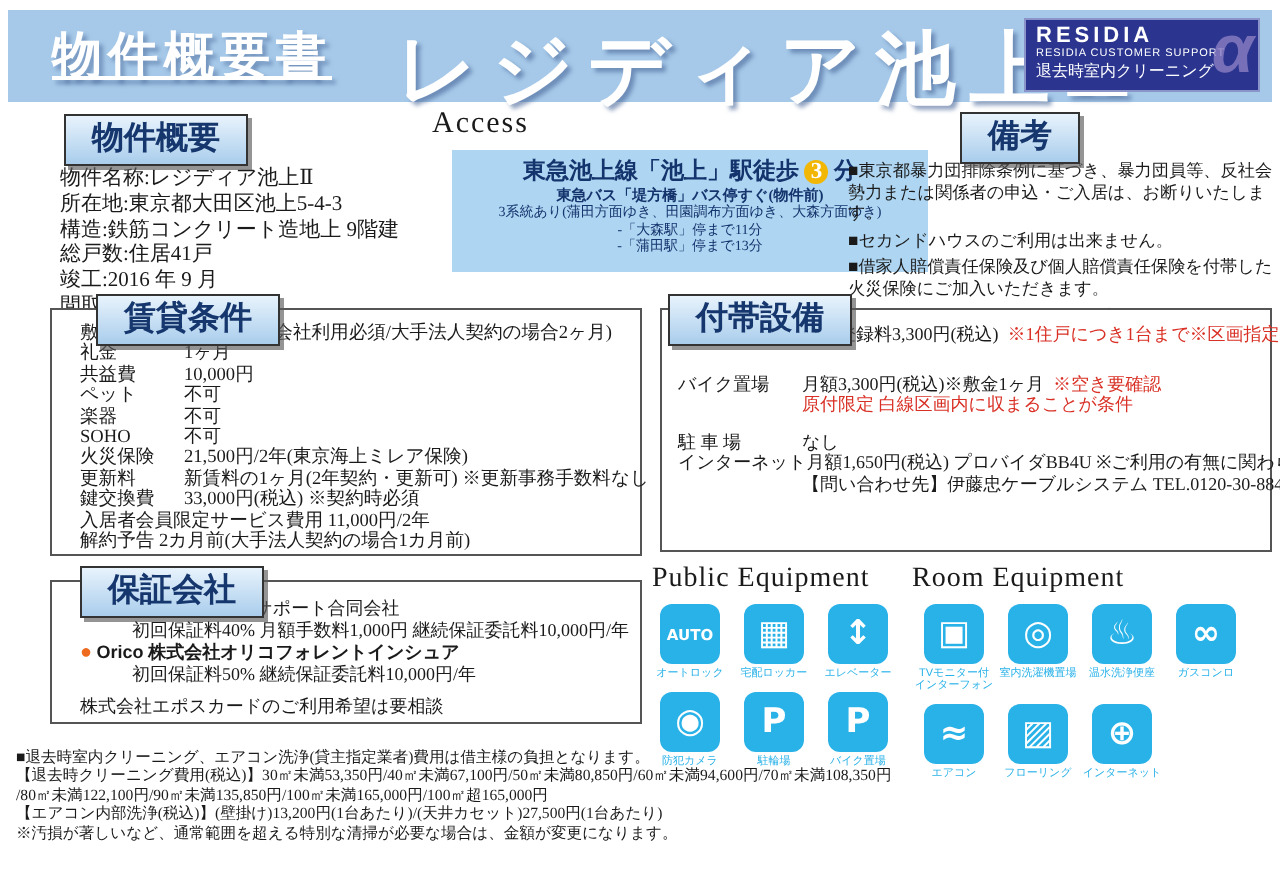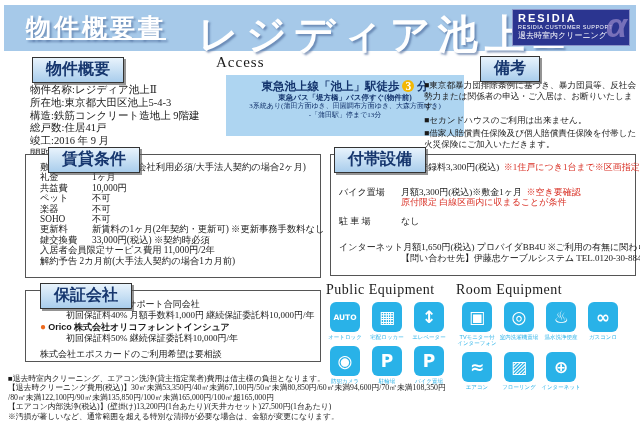--- a/index.html
+++ b/index.html
@@ -107,40 +107,42 @@
 
   <div class="abs access-head">Access</div>
   <div class="abs access-box">
     <div class="acc-l1">
       <span>東急池上線「池上」駅徒歩</span>
       <span class="acc-min">3</span>
       <span>分</span>
     </div>
     <div class="acc-b">東急バス「堤方橋」バス停すぐ(物件前)</div>
     <div class="acc-s">3系統あり(蒲田方面ゆき、田園調布方面ゆき、大森方面ゆき)</div>
+    <div class="acc-s">-「大森駅」停まで11分</div>
     <div class="acc-s">-「蒲田駅」停まで13分</div>
   </div>
 
   <div class="tab" style="left:480px;top:56px;">備考</div>
   <div class="abs remarks">
     <div>■東京都暴力団排除条例に基づき、暴力団員等、反社会勢力または関係者の申込・ご入居は、お断りいたします。</div>
     <div>■セカンドハウスのご利用は出来ません。</div>
     <div>■借家人賠償責任保険及び個人賠償責任保険を付帯した火災保険にご加入いただきます。</div>
     <div style="margin-bottom:0;">■1年未満解約時、賃料1ヵ月分の違約金がかかります。</div>
     <div>■図面と現況が異なる場合は現況を優先します</div>
   </div>
 
   <div class="tab" style="left:48px;top:147px;">賃貸条件</div>
   <div class="panel rental-box">
     <div class="rrow"><span class="rlabel">敷金</span><span>1ヶ月(保証会社利用必須/大手法人契約の場合2ヶ月)</span></div>
     <div class="rrow"><span class="rlabel">礼金</span><span>1ヶ月</span></div>
     <div class="rrow"><span class="rlabel">共益費</span><span>10,000円</span></div>
     <div class="rrow"><span class="rlabel">ペット</span><span>不可</span></div>
     <div class="rrow"><span class="rlabel">楽器</span><span>不可</span></div>
     <div class="rrow"><span class="rlabel">SOHO</span><span>不可</span></div>
+    <div class="rrow"><span class="rlabel">火災保険</span><span>21,500円/2年(東京海上ミレア保険)</span></div>
     <div class="rrow"><span class="rlabel">更新料</span><span>新賃料の1ヶ月(2年契約・更新可) ※更新事務手数料なし</span></div>
     <div class="rrow"><span class="rlabel">鍵交換費</span><span>33,000円(税込) ※契約時必須</span></div>
     <div class="rrow">入居者会員限定サービス費用 11,000円/2年</div>
     <div class="rrow">解約予告 2カ月前(大手法人契約の場合1カ月前)</div>
   </div>
 
   <div class="tab" style="left:40px;top:283px;">保証会社</div>
   <div class="panel guar-box">
     <div class="gline"><span class="iuc-mark">▮</span> <span>IUCレジデンシャルサポート合同会社</span></div>
     <div class="gline gindent">初回保証料40% 月額手数料1,000円 継続保証委託料10,000円/年</div>
@@ -152,21 +154,21 @@
 
   <div class="tab" style="left:334px;top:147px;">付帯設備</div>
   <div class="panel fac-box">
     <div class="frow" style="margin-bottom:14px;">
       <span class="flabel">駐 輪 場</span><span>初回登録料3,300円(税込)</span>&nbsp;&nbsp;<span class="red">※1住戸につき1台まで※区画指定</span>
     </div>
     <div class="frow">
       <span class="flabel">バイク置場</span><span>月額3,300円(税込)※敷金1ヶ月</span>&nbsp;&nbsp;<span class="red">※空き要確認</span>
     </div>
     <div class="frow findent red">原付限定 白線区画内に収まることが条件</div>
-    <div class="frow" style="margin-top:8px;margin-bottom:16px;">
+    <div class="frow" style="margin-top:8px;">
       <span class="flabel">駐 車 場</span><span>なし</span>
     </div>
     <div class="frow">
       <span class="flabel">インターネット</span><span>月額1,650円(税込) プロバイダBB4U ※ご利用の有無に関わらず必須</span>
     </div>
     <div class="frow findent">【問い合わせ先】伊藤忠ケーブルシステム TEL.0120-30-8840</div>
   </div>
 
   <div class="abs equip-head" style="left:326px;top:282px;">Public Equipment</div>
   <div class="icon-grid" style="left:324px;top:302px;width:132px;">

